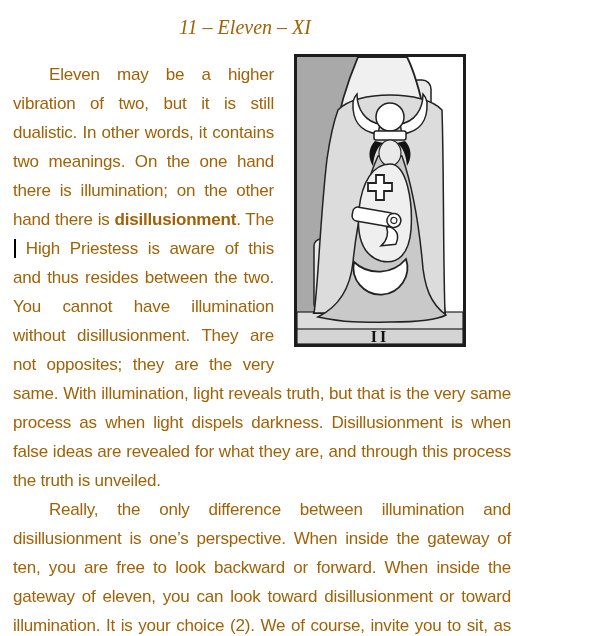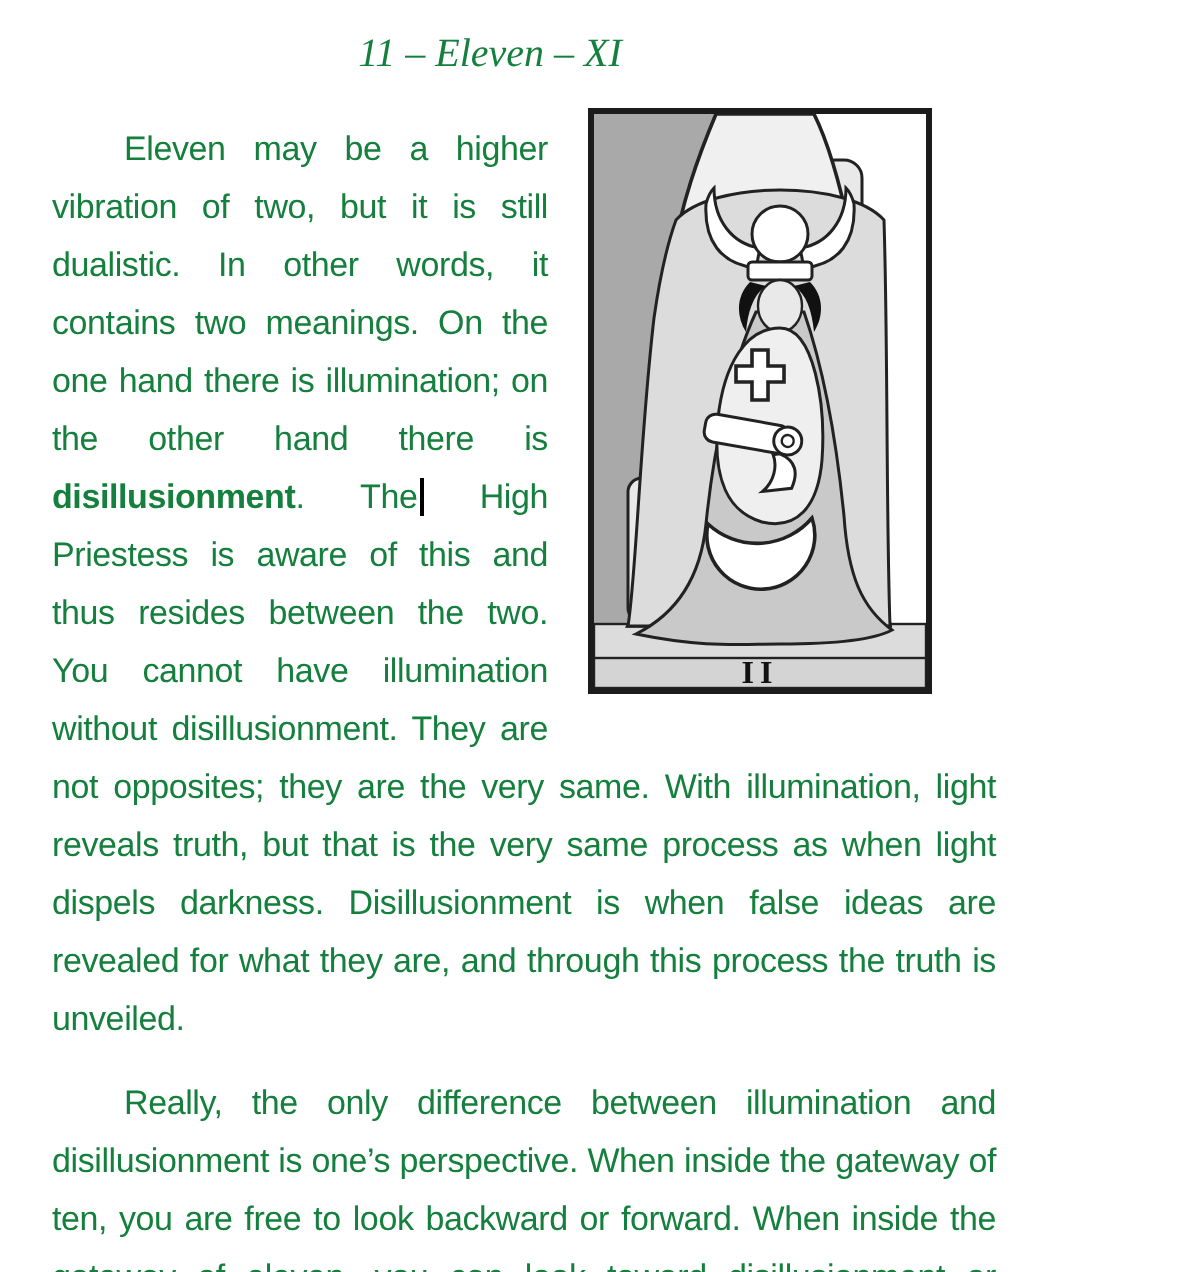--- a/index.html
+++ b/index.html
@@ -1,29 +1,29 @@
 <!DOCTYPE html>
 <html><head>
 <meta charset="utf-8">
 <style>
   html,body{margin:0;padding:0;background:#ffffff;}
   body{width:601px;height:636px;overflow:hidden;}
   .page{
     width:526px;height:636px;box-sizing:border-box;
     padding:8px 15px 0 13px;
-    font-family:"Liberation Sans",sans-serif;color:#15803d;background:#fff;
+    font-family:"Liberation Sans",sans-serif;color:#a16207;background:#fff;
   }
   .title{
     text-align:center;
     font-family:"Liberation Serif",serif;
     font-style:italic;font-size:20px;line-height:26px;
     margin:6px 0 20px;transform:translateX(-17px);
   }
   .body-text p{
-    margin:13px;text-align:justify;text-indent:36px;
+    margin:0;text-align:justify;text-indent:36px;
     font-size:17px;line-height:29px;letter-spacing:-0.2px;
   }
   .body-text p b{font-weight:700;}
   .card-fig{
     float:right;width:172px;height:293px;
     margin:-6px 45px 12px 20px;padding:0;text-align:right;
   }
   .card-fig svg{display:block;}
   .caret{
     display:inline-block;width:2px;height:19px;background:#000;

